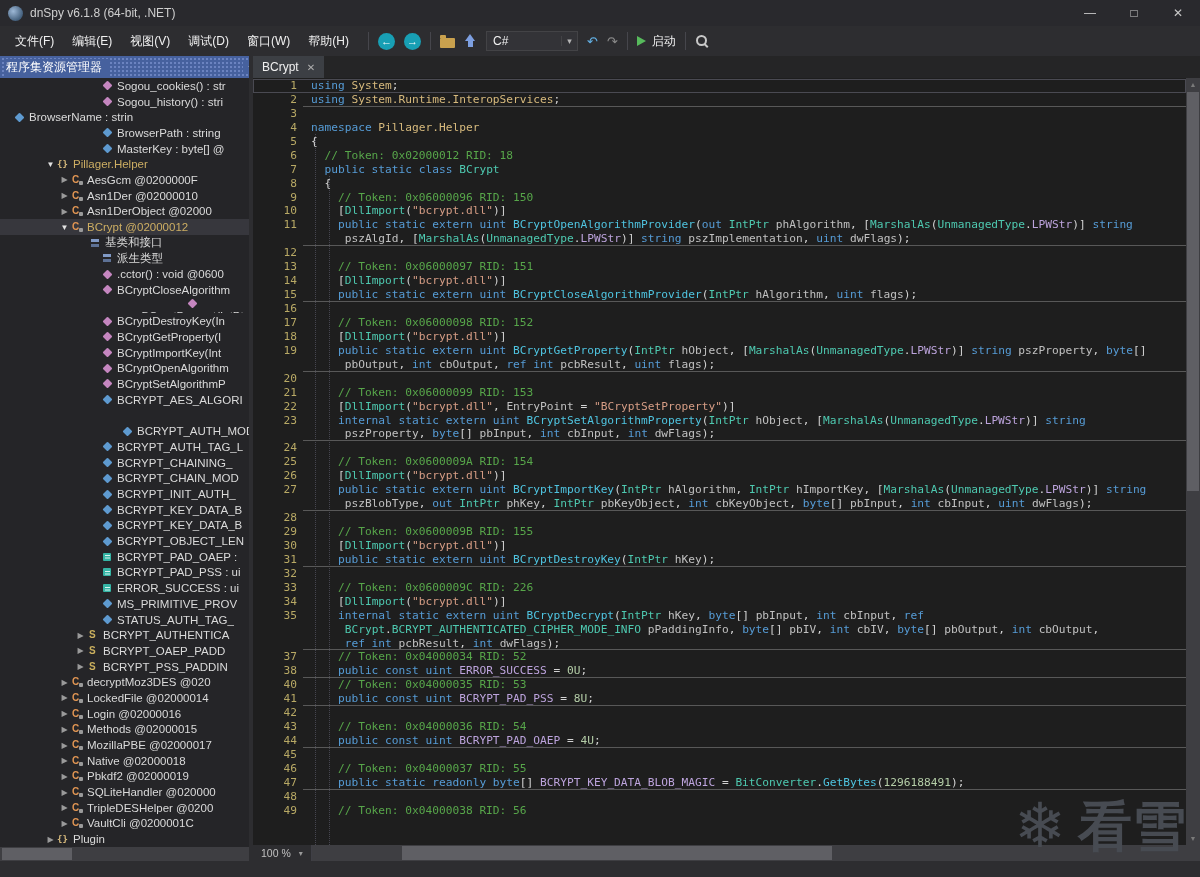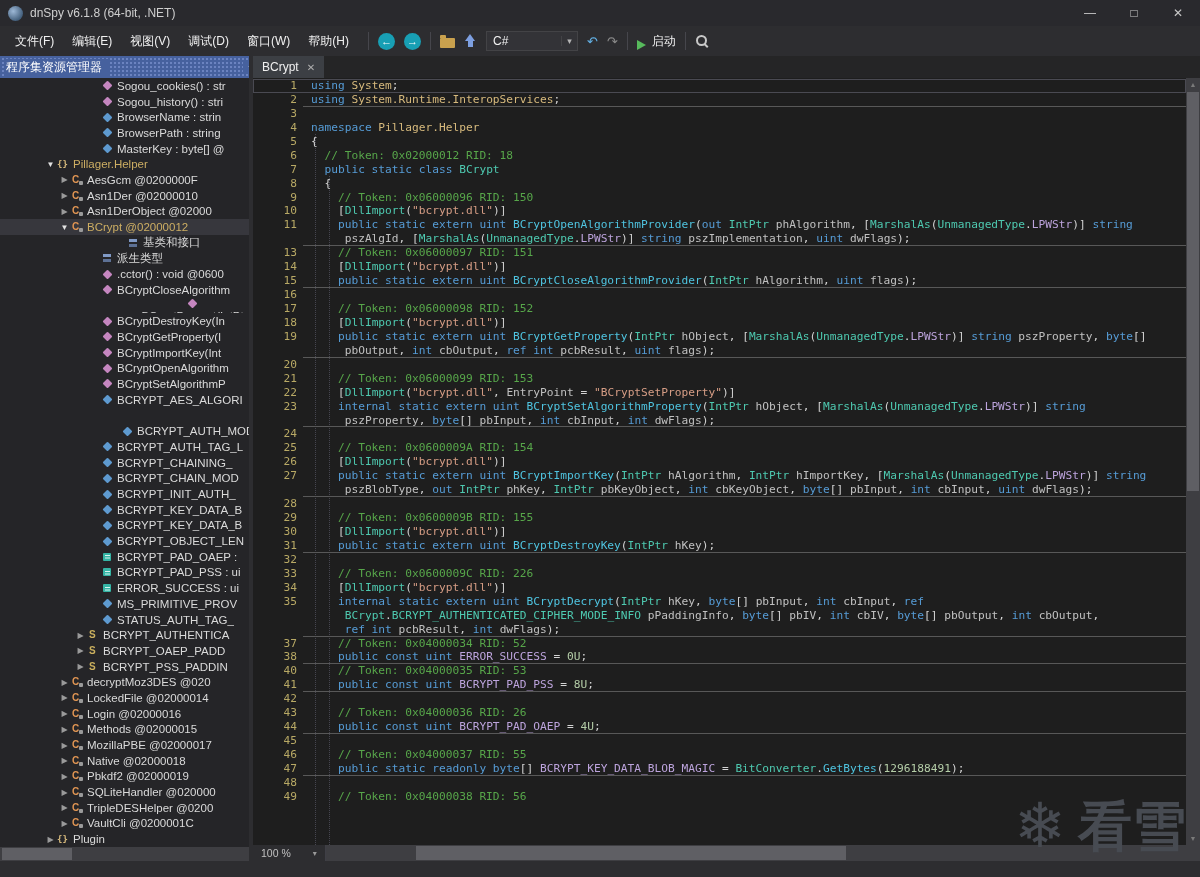--- a/index.html
+++ b/index.html
@@ -30,21 +30,21 @@
   .uparrow-icon{width:13px;height:14px;position:relative;}
   .uparrow-icon::before{content:"";position:absolute;left:4px;top:7px;width:5px;height:6px;background:#7d9fe0;}
   .uparrow-icon::after{content:"";position:absolute;left:1px;top:0;border-left:5.5px solid transparent;
              border-right:5.5px solid transparent;border-bottom:7px solid #7d9fe0;}
   .combo{width:92px;height:20px;background:#333337;border:1px solid #434346;display:flex;
          align-items:center;font-size:12px;color:#f1f1f1;}
   .combo-label{flex:1;padding:0 6px;}
   .combo-arrow{width:16px;text-align:center;color:#b5b5b5;font-size:9px;border-left:1px solid #434346;}
   .tb-glyph{font-size:13px;}
   .undo{color:#63b1e5;} .redo{color:#8a8a8a;}
-  .start{display:flex;align-items:flex-end;gap:6px;color:#f1f1f1;font-size:12px;}
+  .start{display:flex;align-items:center;gap:6px;color:#f1f1f1;font-size:12px;}
   .play-icon{width:0;height:0;border-left:9px solid #57ba5c;border-top:5px solid transparent;
              border-bottom:5px solid transparent;}
   .search-icon{width:14px;height:14px;position:relative;}
   .search-icon::before{content:"";position:absolute;left:1px;top:1px;width:7px;height:7px;
              border:2px solid #c8c8c8;border-radius:50%;}
   .search-icon::after{content:"";position:absolute;left:10px;top:9px;width:2px;height:5px;
              background:#c8c8c8;transform:rotate(-45deg);}
   
   .main{position:absolute;top:56px;left:0;right:0;height:805px;}
   .bottom-strip{position:absolute;left:0;right:0;bottom:0;height:16px;background:#2d2d30;}
@@ -95,21 +95,21 @@
   .crow{height:13.95px;line-height:13.95px;white-space:pre;position:relative;padding-left:58px;}
   .crow.cur{outline:1px solid #4a4a52;outline-offset:-1px;}
   .ln{position:absolute;left:0;top:0;width:44px;text-align:right;color:#b8a965;}
   .sepline{position:absolute;left:50px;right:-14px;bottom:0;border-top:1px solid #585858;height:0;}
   .tk-k{color:#569cd6;} .tk-t{color:#4ec9b0;} .tk-m{color:#4fc4e0;} .tk-c{color:#57a64a;}
   .tk-s{color:#d69d85;} .tk-n{color:#b5cea8;} .tk-p{color:#c0c0c0;} .tk-d{color:#d4d4d4;}
   .tk-ns{color:#d7ba7d;} .tk-f{color:#bda4dd;}
   .editor-vscroll{position:absolute;right:0;top:22px;bottom:16px;width:14px;background:#3e3e42;}
   .editor-vthumb{position:absolute;left:1px;right:1px;top:14px;height:52%;background:#5f5f64;}
   .editor-bottombar{position:absolute;left:0;right:0;bottom:0;height:16px;background:#2d2d30;display:flex;}
-  .zoom-box{display:flex;align-items:center;gap:22px;padding:0 8px;font-size:10.5px;color:#c0c0c0;
+  .zoom-box{display:flex;align-items:center;gap:8px;padding:0 8px;font-size:10.5px;color:#c0c0c0;
             border-right:1px solid #3f3f46;}
   .zoom-arrow{font-size:8px;color:#9a9a9a;}
   .editor-hscroll{flex:1;position:relative;background:#3e3e42;}
   .editor-hthumb{position:absolute;top:1px;bottom:1px;left:90px;width:430px;background:#5f5f64;}
   .editor-corner{width:14px;background:#3e3e42;}
   
   .watermark{position:absolute;right:14px;bottom:20px;display:flex;align-items:center;gap:12px;
              color:#474b52;z-index:50;pointer-events:none;}
   .wm-flake{font-size:62px;line-height:62px;}
   .wm-text{font-size:54px;font-weight:bold;line-height:60px;font-family:"Liberation Sans",sans-serif;}
@@ -175,21 +175,21 @@
           <div class="trow" style="padding-left: 88px;">
             <span class="exp"></span>
             <span class="ico ico-method"></span>
             <span class="tlabel">Sogou_cookies() : str</span>
           </div>
           <div class="trow" style="padding-left: 88px;">
             <span class="exp"></span>
             <span class="ico ico-method"></span>
             <span class="tlabel">Sogou_history() : stri</span>
           </div>
-          <div class="trow" style="padding-left: 88px;">
+          <div class="trow" style="">
             <span class="exp"></span>
             <span class="ico ico-field"></span>
             <span class="tlabel">BrowserName : strin</span>
           </div>
           <div class="trow" style="padding-left: 88px;">
             <span class="exp"></span>
             <span class="ico ico-field"></span>
             <span class="tlabel">BrowserPath : string</span>
           </div>
           <div class="trow" style="padding-left: 88px;">
@@ -215,21 +215,21 @@
           <div class="trow" style="padding-left: 58px;">
             <span class="exp">▶</span>
             <span class="ico ico-cls"></span>
             <span class="tlabel">Asn1DerObject @02000</span>
           </div>
           <div class="trow sel" style="padding-left: 58px;">
             <span class="exp open">▼</span>
             <span class="ico ico-cls"></span>
             <span class="tlabel gold">BCrypt @02000012</span>
           </div>
-          <div class="trow" style="padding-left: 114px;">
+          <div class="trow" style="padding-left: 76px;">
             <span class="exp"></span>
             <span class="ico ico-base"></span>
             <span class="tlabel">基类和接口</span>
           </div>
           <div class="trow" style="padding-left: 88px;">
             <span class="exp"></span>
             <span class="ico ico-base"></span>
             <span class="tlabel">派生类型</span>
           </div>
           <div class="trow" style="padding-left: 88px;">
@@ -447,20 +447,21 @@
             <div class="crow"><span class="ln">3</span></div>
             <div class="crow"><span class="ln">4</span><span class="tk-k">namespace </span><span class="tk-ns">Pillager.Helper</span></div>
             <div class="crow"><span class="ln">5</span><span class="tk-d">{</span></div>
             <div class="crow"><span class="ln">6</span><span class="tk-c">  // Token: 0x02000012 RID: 18</span></div>
             <div class="crow"><span class="ln">7</span><span class="tk-k">  public static class </span><span class="tk-t">BCrypt</span></div>
             <div class="crow"><span class="ln">8</span><span class="tk-d">  {</span></div>
             <div class="crow"><span class="ln">9</span><span class="tk-c">    // Token: 0x06000096 RID: 150</span></div>
             <div class="crow"><span class="ln">10</span><span class="tk-d">    [</span><span class="tk-t">DllImport</span><span class="tk-d">(</span><span class="tk-s">"bcrypt.dll"</span><span class="tk-d">)]</span></div>
             <div class="crow"><span class="ln">11</span><span class="tk-k">    public static extern uint </span><span class="tk-m">BCryptOpenAlgorithmProvider</span><span class="tk-d">(</span><span class="tk-k">out </span><span class="tk-t">IntPtr</span><span class="tk-p"> phAlgorithm</span><span class="tk-d">, [</span><span class="tk-t">MarshalAs</span><span class="tk-d">(</span><span class="tk-t">UnmanagedType</span><span class="tk-d">.</span><span class="tk-f">LPWStr</span><span class="tk-d">)] </span><span class="tk-k">string</span></div>
             <div class="crow"><span class="ln"></span><span class="tk-p">     pszAlgId</span><span class="tk-d">, [</span><span class="tk-t">MarshalAs</span><span class="tk-d">(</span><span class="tk-t">UnmanagedType</span><span class="tk-d">.</span><span class="tk-f">LPWStr</span><span class="tk-d">)] </span><span class="tk-k">string</span><span class="tk-p"> pszImplementation</span><span class="tk-d">, </span><span class="tk-k">uint</span><span class="tk-p"> dwFlags</span><span class="tk-d">);</span><i class="sepline"></i></div>
+            <div class="crow"><span class="ln">12</span></div>
             <div class="crow"><span class="ln">13</span><span class="tk-c">    // Token: 0x06000097 RID: 151</span></div>
             <div class="crow"><span class="ln">14</span><span class="tk-d">    [</span><span class="tk-t">DllImport</span><span class="tk-d">(</span><span class="tk-s">"bcrypt.dll"</span><span class="tk-d">)]</span></div>
             <div class="crow"><span class="ln">15</span><span class="tk-k">    public static extern uint </span><span class="tk-m">BCryptCloseAlgorithmProvider</span><span class="tk-d">(</span><span class="tk-t">IntPtr</span><span class="tk-p"> hAlgorithm</span><span class="tk-d">, </span><span class="tk-k">uint</span><span class="tk-p"> flags</span><span class="tk-d">);</span><i class="sepline"></i></div>
             <div class="crow"><span class="ln">16</span></div>
             <div class="crow"><span class="ln">17</span><span class="tk-c">    // Token: 0x06000098 RID: 152</span></div>
             <div class="crow"><span class="ln">18</span><span class="tk-d">    [</span><span class="tk-t">DllImport</span><span class="tk-d">(</span><span class="tk-s">"bcrypt.dll"</span><span class="tk-d">)]</span></div>
             <div class="crow"><span class="ln">19</span><span class="tk-k">    public static extern uint </span><span class="tk-m">BCryptGetProperty</span><span class="tk-d">(</span><span class="tk-t">IntPtr</span><span class="tk-p"> hObject</span><span class="tk-d">, [</span><span class="tk-t">MarshalAs</span><span class="tk-d">(</span><span class="tk-t">UnmanagedType</span><span class="tk-d">.</span><span class="tk-f">LPWStr</span><span class="tk-d">)] </span><span class="tk-k">string</span><span class="tk-p"> pszProperty</span><span class="tk-d">, </span><span class="tk-k">byte</span><span class="tk-d">[]</span></div>
             <div class="crow"><span class="ln"></span><span class="tk-p">     pbOutput</span><span class="tk-d">, </span><span class="tk-k">int</span><span class="tk-p"> cbOutput</span><span class="tk-d">, </span><span class="tk-k">ref int</span><span class="tk-p"> pcbResult</span><span class="tk-d">, </span><span class="tk-k">uint</span><span class="tk-p"> flags</span><span class="tk-d">);</span><i class="sepline"></i></div>
             <div class="crow"><span class="ln">20</span></div>
             <div class="crow"><span class="ln">21</span><span class="tk-c">    // Token: 0x06000099 RID: 153</span></div>
@@ -480,21 +481,21 @@
             <div class="crow"><span class="ln">33</span><span class="tk-c">    // Token: 0x0600009C RID: 226</span></div>
             <div class="crow"><span class="ln">34</span><span class="tk-d">    [</span><span class="tk-t">DllImport</span><span class="tk-d">(</span><span class="tk-s">"bcrypt.dll"</span><span class="tk-d">)]</span></div>
             <div class="crow"><span class="ln">35</span><span class="tk-k">    internal static extern uint </span><span class="tk-m">BCryptDecrypt</span><span class="tk-d">(</span><span class="tk-t">IntPtr</span><span class="tk-p"> hKey</span><span class="tk-d">, </span><span class="tk-k">byte</span><span class="tk-d">[]</span><span class="tk-p"> pbInput</span><span class="tk-d">, </span><span class="tk-k">int</span><span class="tk-p"> cbInput</span><span class="tk-d">, </span><span class="tk-k">ref</span></div>
             <div class="crow"><span class="ln"></span><span class="tk-d">     </span><span class="tk-t">BCrypt</span><span class="tk-d">.</span><span class="tk-t">BCRYPT_AUTHENTICATED_CIPHER_MODE_INFO</span><span class="tk-p"> pPaddingInfo</span><span class="tk-d">, </span><span class="tk-k">byte</span><span class="tk-d">[]</span><span class="tk-p"> pbIV</span><span class="tk-d">, </span><span class="tk-k">int</span><span class="tk-p"> cbIV</span><span class="tk-d">, </span><span class="tk-k">byte</span><span class="tk-d">[]</span><span class="tk-p"> pbOutput</span><span class="tk-d">, </span><span class="tk-k">int</span><span class="tk-p"> cbOutput</span><span class="tk-d">,</span></div>
             <div class="crow"><span class="ln"></span><span class="tk-k">     ref int</span><span class="tk-p"> pcbResult</span><span class="tk-d">, </span><span class="tk-k">int</span><span class="tk-p"> dwFlags</span><span class="tk-d">);</span><i class="sepline"></i></div>
             <div class="crow"><span class="ln">37</span><span class="tk-c">    // Token: 0x04000034 RID: 52</span></div>
             <div class="crow"><span class="ln">38</span><span class="tk-k">    public const uint </span><span class="tk-f">ERROR_SUCCESS</span><span class="tk-d"> = </span><span class="tk-n">0U</span><span class="tk-d">;</span><i class="sepline"></i></div>
             <div class="crow"><span class="ln">40</span><span class="tk-c">    // Token: 0x04000035 RID: 53</span></div>
             <div class="crow"><span class="ln">41</span><span class="tk-k">    public const uint </span><span class="tk-f">BCRYPT_PAD_PSS</span><span class="tk-d"> = </span><span class="tk-n">8U</span><span class="tk-d">;</span><i class="sepline"></i></div>
             <div class="crow"><span class="ln">42</span></div>
-            <div class="crow"><span class="ln">43</span><span class="tk-c">    // Token: 0x04000036 RID: 26</span></div>
+            <div class="crow"><span class="ln">43</span><span class="tk-c">    // Token: 0x04000036 RID: 54</span></div>
             <div class="crow"><span class="ln">44</span><span class="tk-k">    public const uint </span><span class="tk-f">BCRYPT_PAD_OAEP</span><span class="tk-d"> = </span><span class="tk-n">4U</span><span class="tk-d">;</span><i class="sepline"></i></div>
             <div class="crow"><span class="ln">45</span></div>
             <div class="crow"><span class="ln">46</span><span class="tk-c">    // Token: 0x04000037 RID: 55</span></div>
             <div class="crow"><span class="ln">47</span><span class="tk-k">    public static readonly byte</span><span class="tk-d">[] </span><span class="tk-f">BCRYPT_KEY_DATA_BLOB_MAGIC</span><span class="tk-d"> = </span><span class="tk-t">BitConverter</span><span class="tk-d">.</span><span class="tk-m">GetBytes</span><span class="tk-d">(</span><span class="tk-n">1296188491</span><span class="tk-d">);</span><i class="sepline"></i></div>
             <div class="crow"><span class="ln">48</span></div>
             <div class="crow"><span class="ln">49</span><span class="tk-c">    // Token: 0x04000038 RID: 56</span></div>
           </div>
       </div>
       <div class="editor-vscroll">
         <span class="scroll-arrow" style="top:0;">▲</span>

